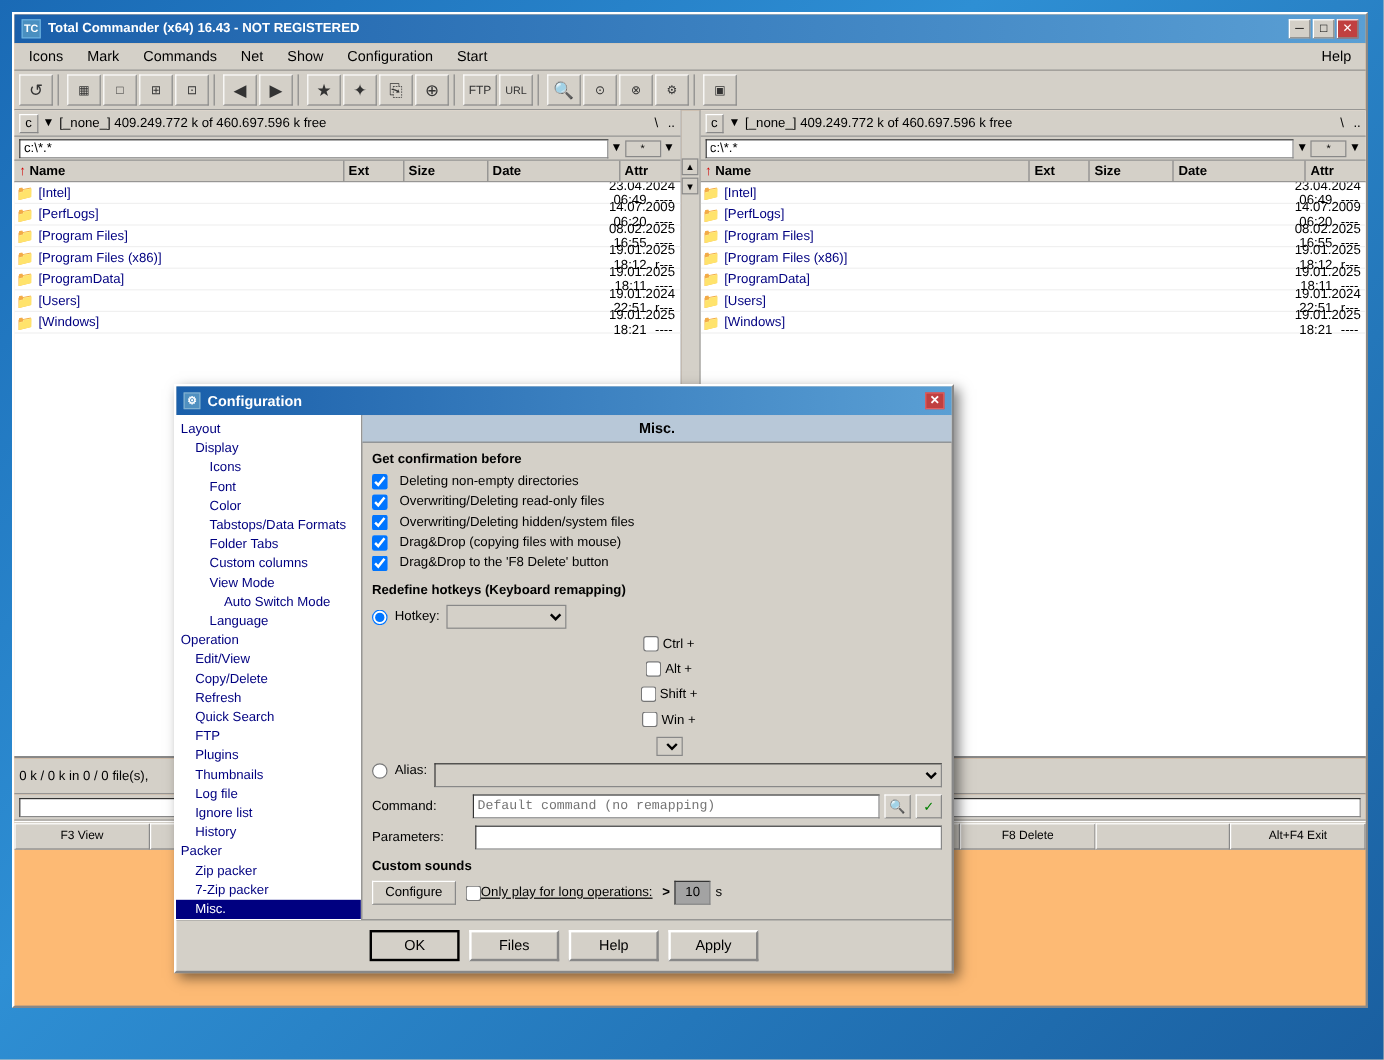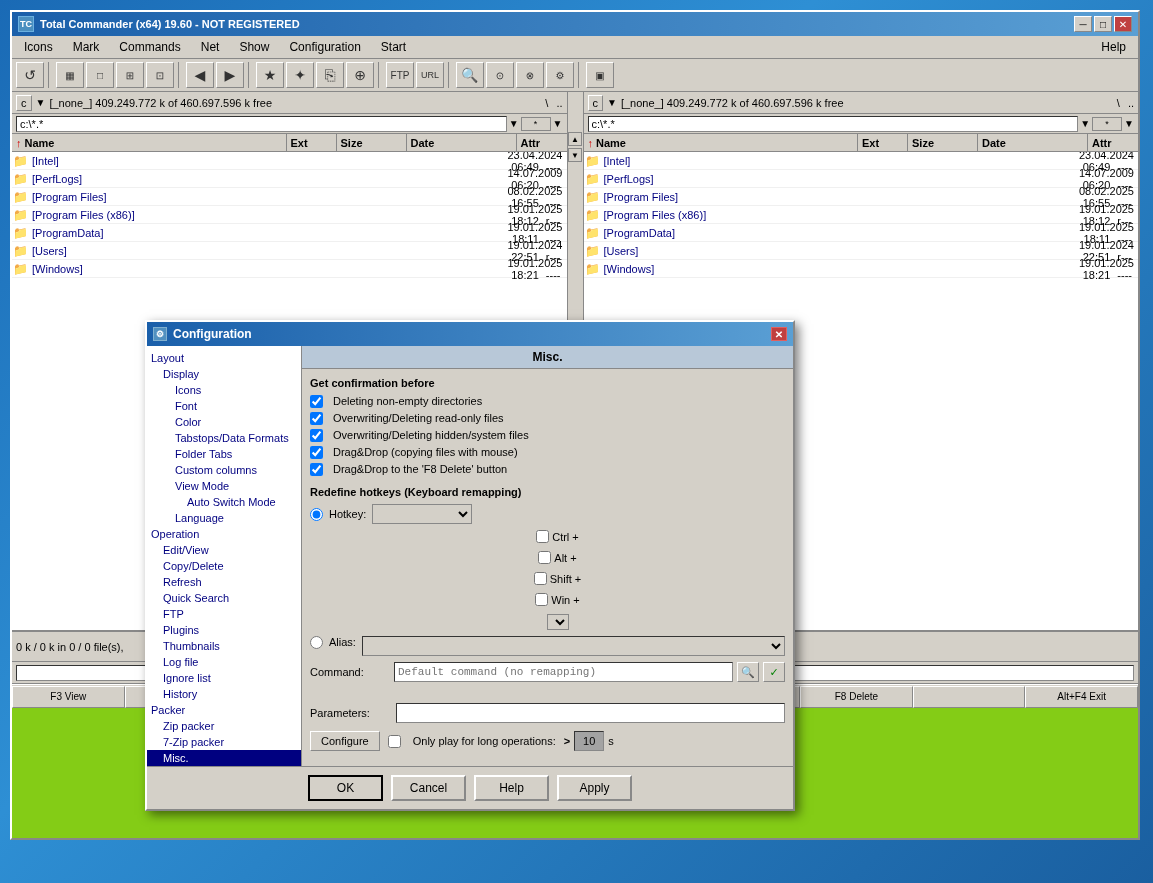--- a/index.html
+++ b/index.html
@@ -13,21 +13,21 @@
       position: relative;
     }
 
     
     .main-window {
       position: absolute;
       top: 10px;
       left: 10px;
       width: 1130px;
       height: 830px;
-      background: #84cc16;
+      background: #fdba74;
       border: 2px solid #888;
       border-top-color: #fff;
       border-left-color: #fff;
     }
 
     .title-bar {
       background: linear-gradient(to right, #1a5faa, #5a9fd4);
       color: white;
       padding: 4px 6px;
       display: flex;
@@ -423,21 +423,21 @@
       border: 1px inset #888;
       background: #d4d0c8;
       font-size: 11px;
       padding: 1px 3px;
     }
 
     .command-row {
       display: flex;
       align-items: center;
       gap: 4px;
-      margin-bottom: 21px;
+      margin-bottom: 6px;
       font-size: 11px;
       justify-content: space-between;
     }
     .command-input {
       flex: 1;
       height: 20px;
       border: 1px inset #888;
       background: white;
       font-size: 11px;
       padding: 1px 3px;
@@ -497,21 +497,21 @@
     .configure-btn {
       background: #d4d0c8;
       border: 1px solid #888;
       border-top-color: #fff;
       border-left-color: #fff;
       padding: 3px 10px;
       font-size: 11px;
       cursor: pointer;
     }
     .only-play-cb {
-      display: flex; align-items: center; gap: 12px;
+      display: flex; align-items: center; gap: 0; text-decoration: underline;
     }
     .seconds-val {
       display: flex; align-items: center; gap: 4px;
     }
     .gt-sym { font-weight: bold; }
     .seconds-input {
       width: 30px; height: 20px;
       border: 1px inset #888;
       background: #a3a3a3;
       font-size: 11px;
@@ -555,21 +555,21 @@
     }
   </style>
 </head>
 <body>
 
 <div class="main-window">
 
   <div class="title-bar">
     <div class="title-bar-left">
       <div class="title-bar-icon">TC</div>
-      <span>Total Commander (x64) 19.60 - NOT REGISTERED</span>
+      <span>Total Commander (x64) 16.43 - NOT REGISTERED</span>
     </div>
     <div class="title-controls">
       <div class="title-btn">─</div>
       <div class="title-btn">□</div>
       <div class="title-btn close">✕</div>
     </div>
   </div>
 
   <div class="menu-bar">
     <span class="menu-item">Icons</span>
@@ -993,37 +993,38 @@
           <input class="command-input" type="text" placeholder="Default command (no remapping)" style="">
           <div class="cmd-search-btn">🔍</div>
           <div class="cmd-ok-btn">✓</div>
         </div>
 
         <div class="param-row">
           <span class="form-row-label">Parameters:</span>
           <input class="param-input" type="text" style="">
         </div>
 
+        <div class="custom-sounds-label">Custom sounds</div>
         <div class="sounds-row">
           <button class="configure-btn">Configure</button>
           <div class="only-play-cb">
             <input type="checkbox" style="">
             <span>Only play for long operations:</span>
           </div>
           <div class="seconds-val">
             <span class="gt-sym">&gt;</span>
             <input class="seconds-input" type="text" value="10" style="">
             <span>s</span>
           </div>
         </div>
 
       </div>
     </div>
   </div>
 
   <div class="dialog-buttons">
     <button class="dlg-btn default">OK</button>
-    <button class="dlg-btn">Cancel</button>
+    <button class="dlg-btn">Files</button>
     <button class="dlg-btn">Help</button>
     <button class="dlg-btn">Apply</button>
   </div>
 
 </div>
 
 </body></html>

